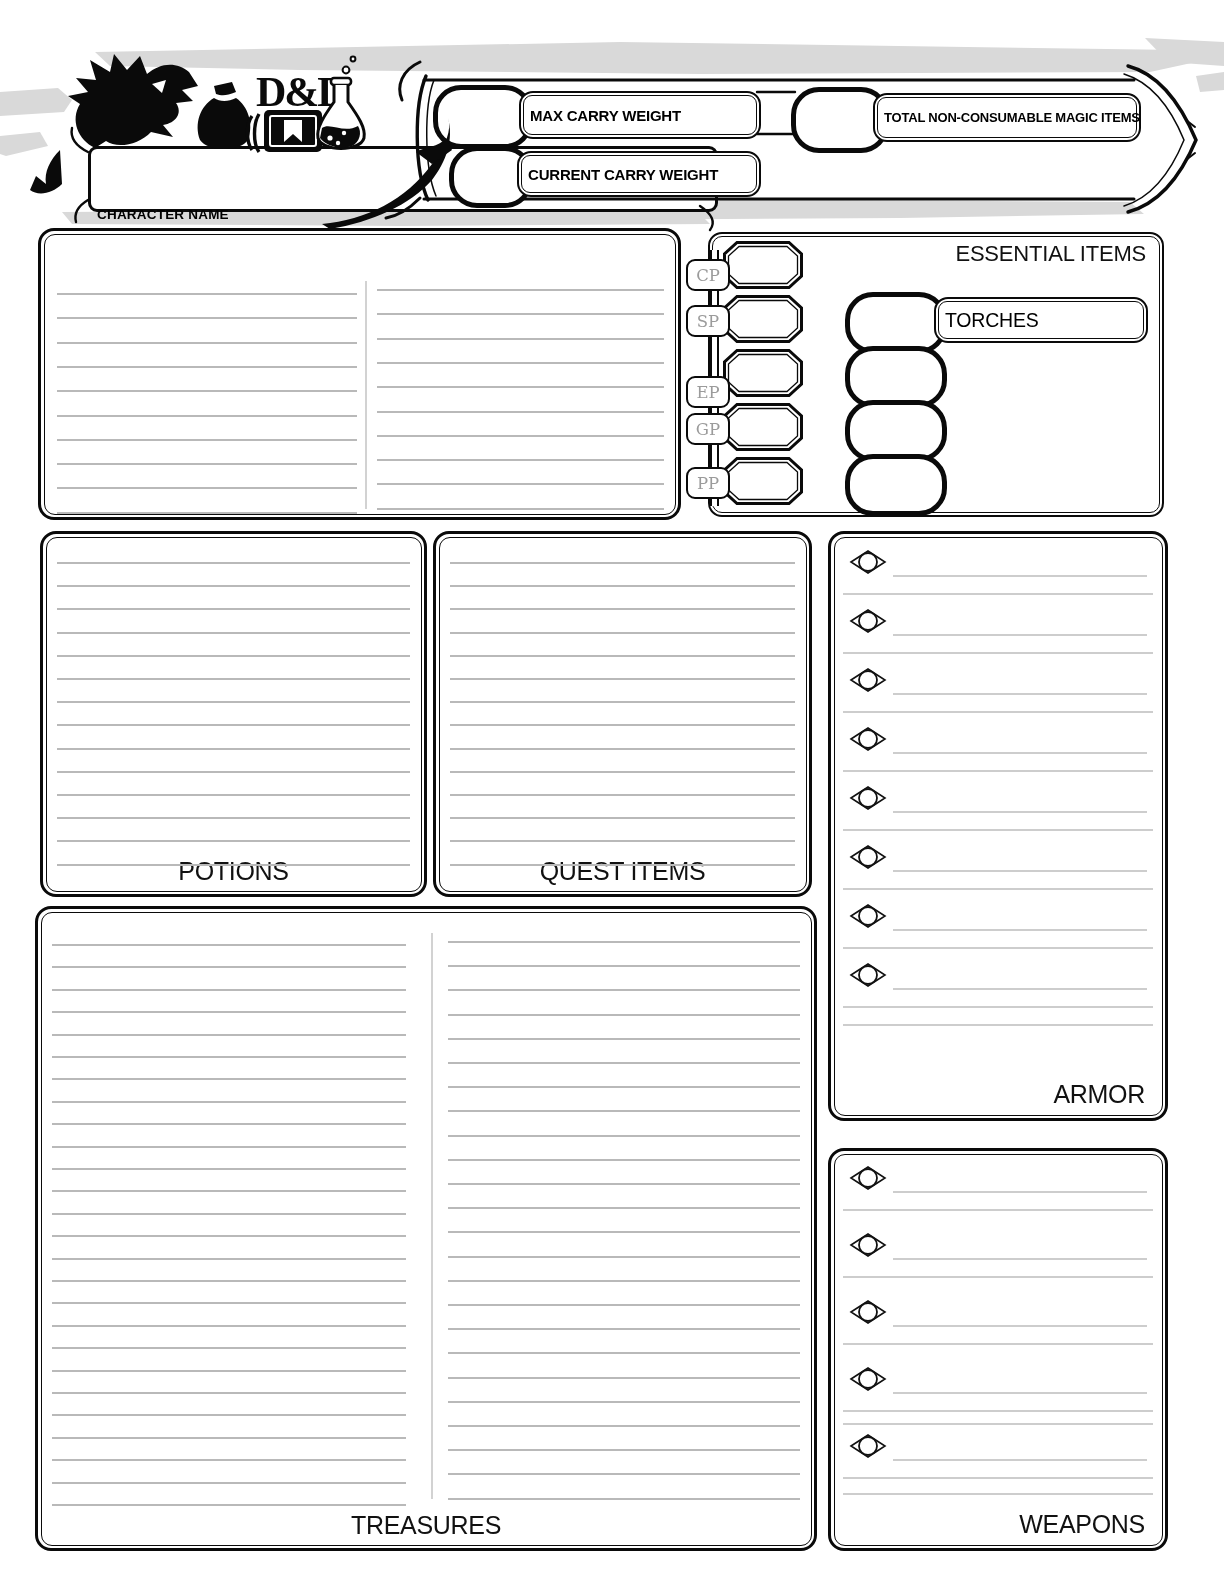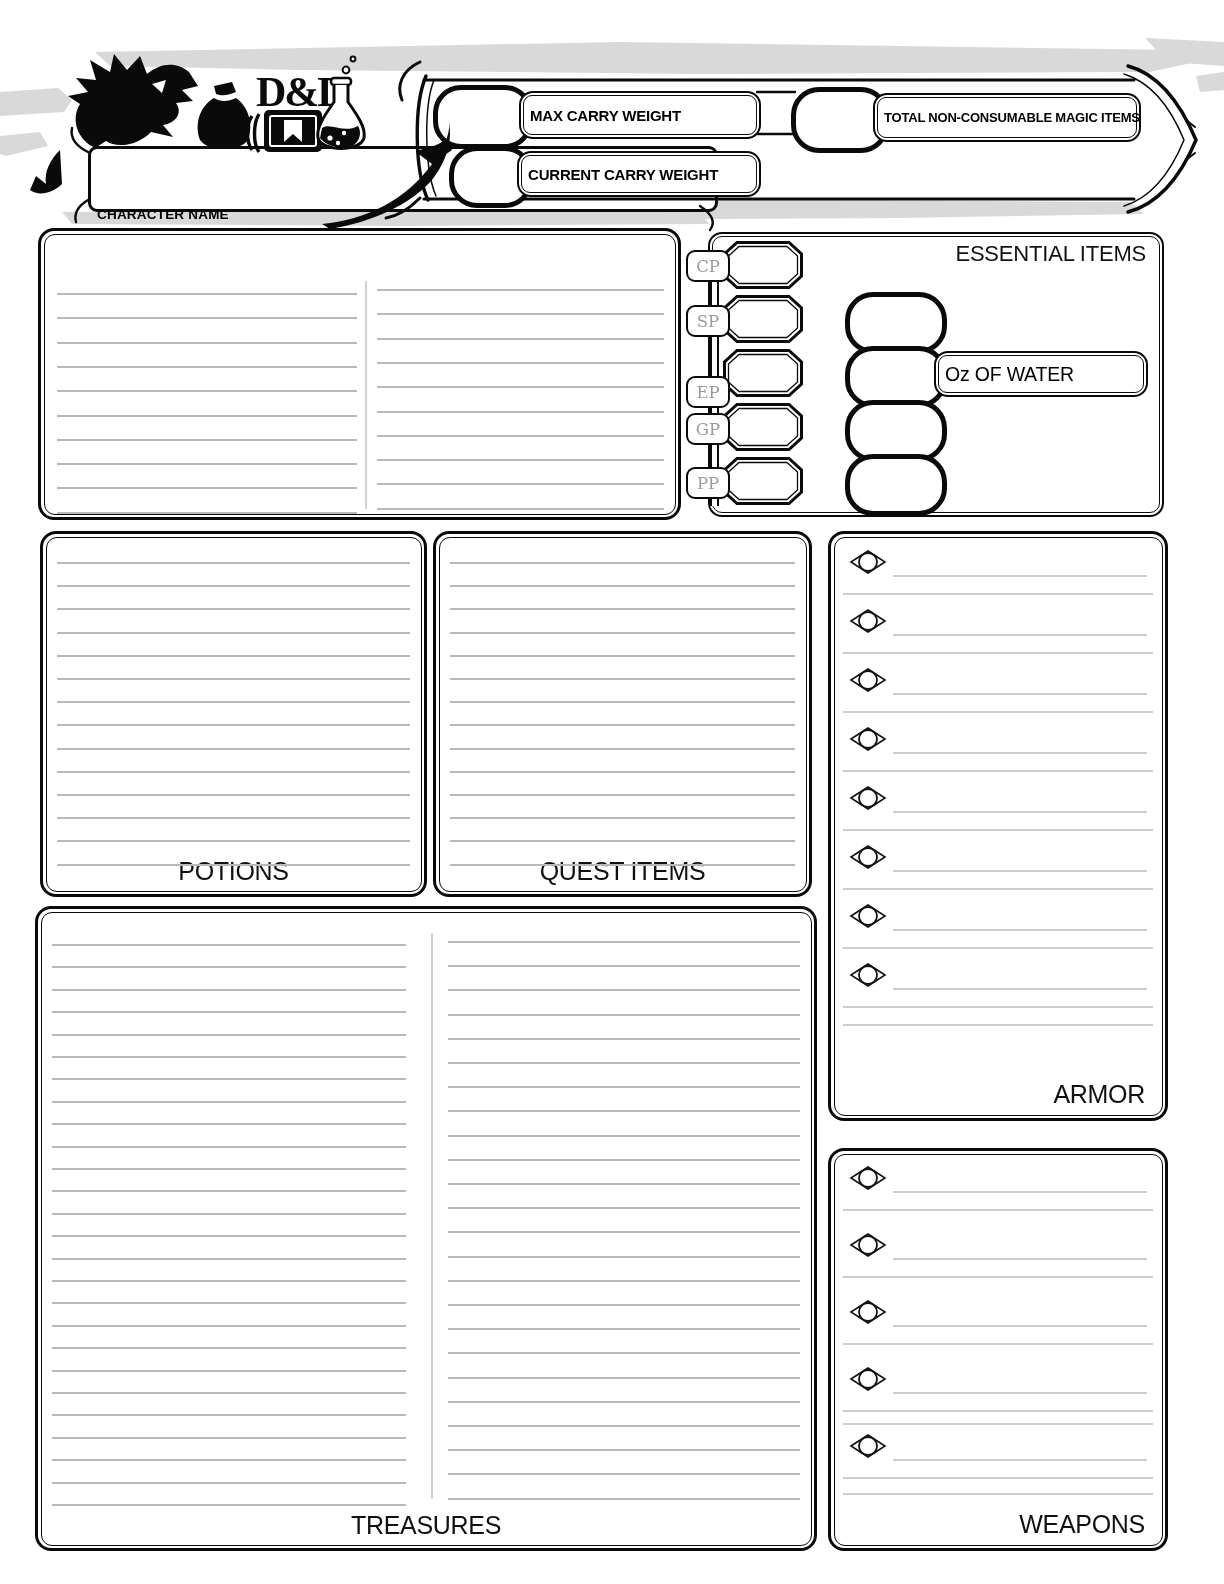--- a/index.html
+++ b/index.html
@@ -171,21 +171,21 @@
     <div class="rule" style="left: 336px; top: 155.2px; width: 287px;"></div>
     <div class="rule" style="left: 336px; top: 179.5px; width: 287px;"></div>
     <div class="rule" style="left: 336px; top: 203.8px; width: 287px;"></div>
     <div class="rule" style="left: 336px; top: 228.1px; width: 287px;"></div>
     <div class="rule" style="left: 336px; top: 252.4px; width: 287px;"></div>
     <div class="rule" style="left: 336px; top: 276.7px; width: 287px;"></div>
   </div>
 
 <div class="abs" id="currency" style="left:686px;top:240px;width:122px;height:276px;z-index:5">
   <div id="currency-spine"></div>
-  <div class="coin-tab" style="top:10px">
+  <div class="coin-tab" style="top:19px">
       <span>CP</span>
     </div>
   <div class="coin-tab" style="top:65px">
       <span>SP</span>
     </div>
   <div class="coin-tab" style="top:136px">
       <span>EP</span>
     </div>
   <div class="coin-tab" style="top:173px">
       <span>GP</span>
@@ -222,25 +222,25 @@
         <polygon points="15,2.5 67,2.5 79.5,14 79.5,36 67,47.5 15,47.5 2.5,36 2.5,14" fill="#fff" stroke="#0a0a0a" stroke-width="3"></polygon>
         <polygon points="17,6.5 65,6.5 75.5,16 75.5,34 65,43.5 17,43.5 6.5,34 6.5,16" fill="none" stroke="#0a0a0a" stroke-width="1.3"></polygon>
       </svg>
     </div>
   </div>
 
 <div id="panel-essential" class="frame-thin" style="left:708px;top:232px;width:452px;height:281px">
   <div class="title-top-right">ESSENTIAL ITEMS</div>
 
   <div class="pill" style="left:135px;top:58px;width:92px;height:52px"></div>
+  <div class="capsule" style="left:224px;top:63px;width:210px;height:42px">
+    <span class="ess-label">TORCHES</span>
+  </div>
 
   <div class="pill" style="left:135px;top:112px;width:92px;height:52px"></div>
-  <div class="capsule" style="left:224px;top:117px;width:210px;height:42px">
-    <span class="ess-label">Oz OF WATER</span>
-  </div>
 
   <div class="pill" style="left:135px;top:166px;width:92px;height:52px"></div>
 
   <div class="pill" style="left:135px;top:220px;width:92px;height:52px"></div>
 </div>
 
 <div id="box-potions" class="frame" style="left:40px;top:531px;width:381px;height:360px">
   <div class="title-bottom-center">POTIONS</div>
 <div class="rule" style="left: 14px; top: 28px; width: 353px;"></div>
     <div class="rule" style="left: 14px; top: 51.2px; width: 353px;"></div>

